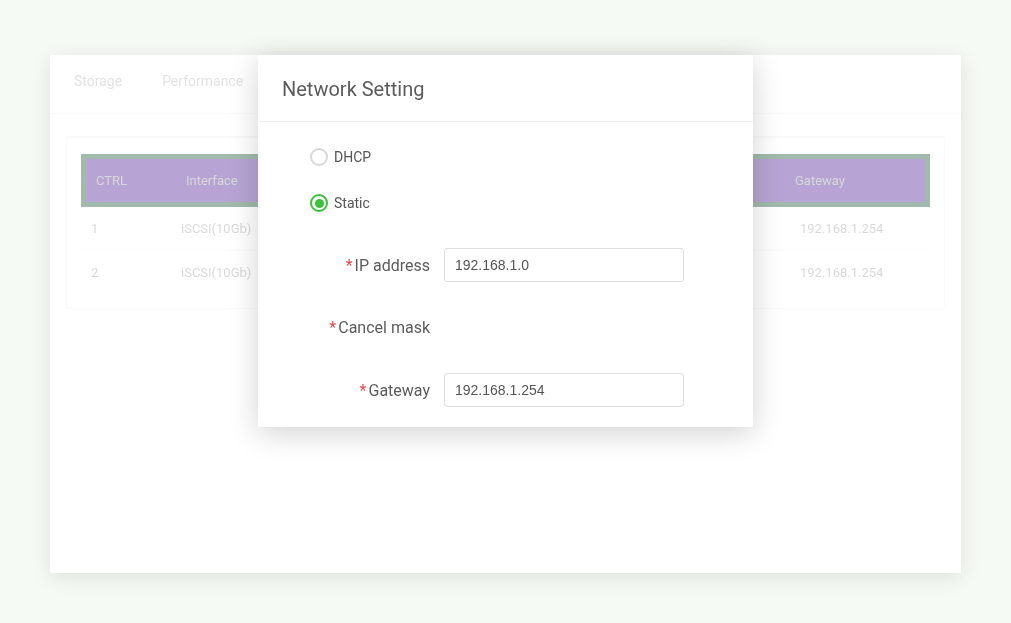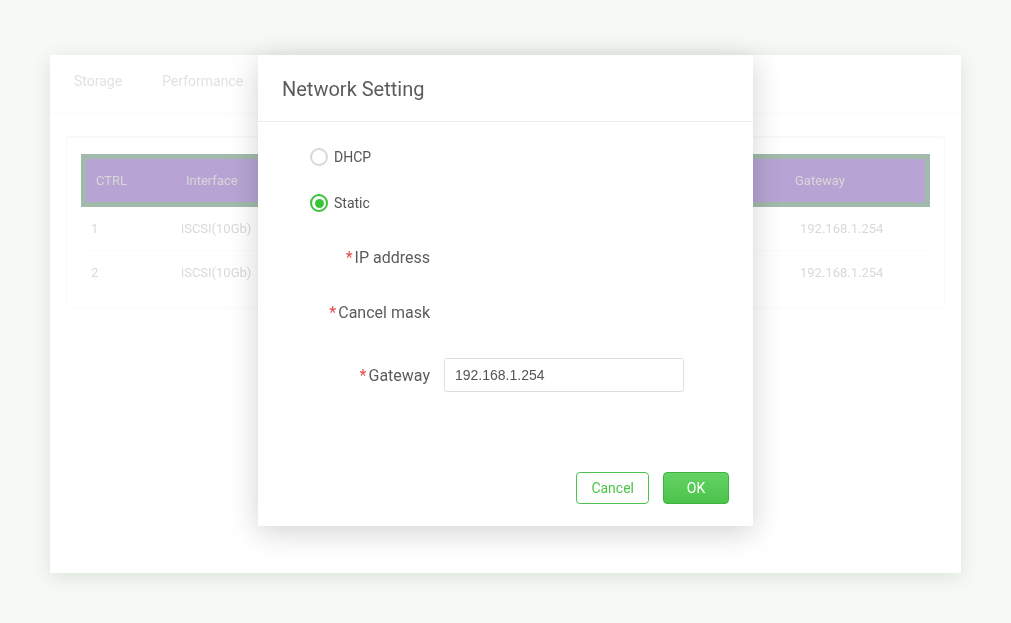--- a/index.html
+++ b/index.html
@@ -215,29 +215,26 @@
     </div>
     <div class="radio-line">
       <span class="radio selected">
           <span class="dot"></span>
         </span>
       <span>Static</span>
     </div>
 
     <div class="form-row">
       <span class="form-label"><span class="req">*</span><span>IP address</span></span>
+      <input class="form-input" value="192.168.1.0" style="">
     </div>
 
     <div class="form-row">
       <span class="form-label"><span class="req">*</span><span>Cancel mask</span></span>
     </div>
 
     <div class="form-row">
       <span class="form-label"><span class="req">*</span><span>Gateway</span></span>
       <input class="form-input" value="192.168.1.254" style="">
     </div>
 
   </div>
-  <div class="dialog-footer">
-    <div class="btn btn-cancel">Cancel</div>
-    <div class="btn btn-ok">OK</div>
-  </div>
 </div>
 
 </body></html>

